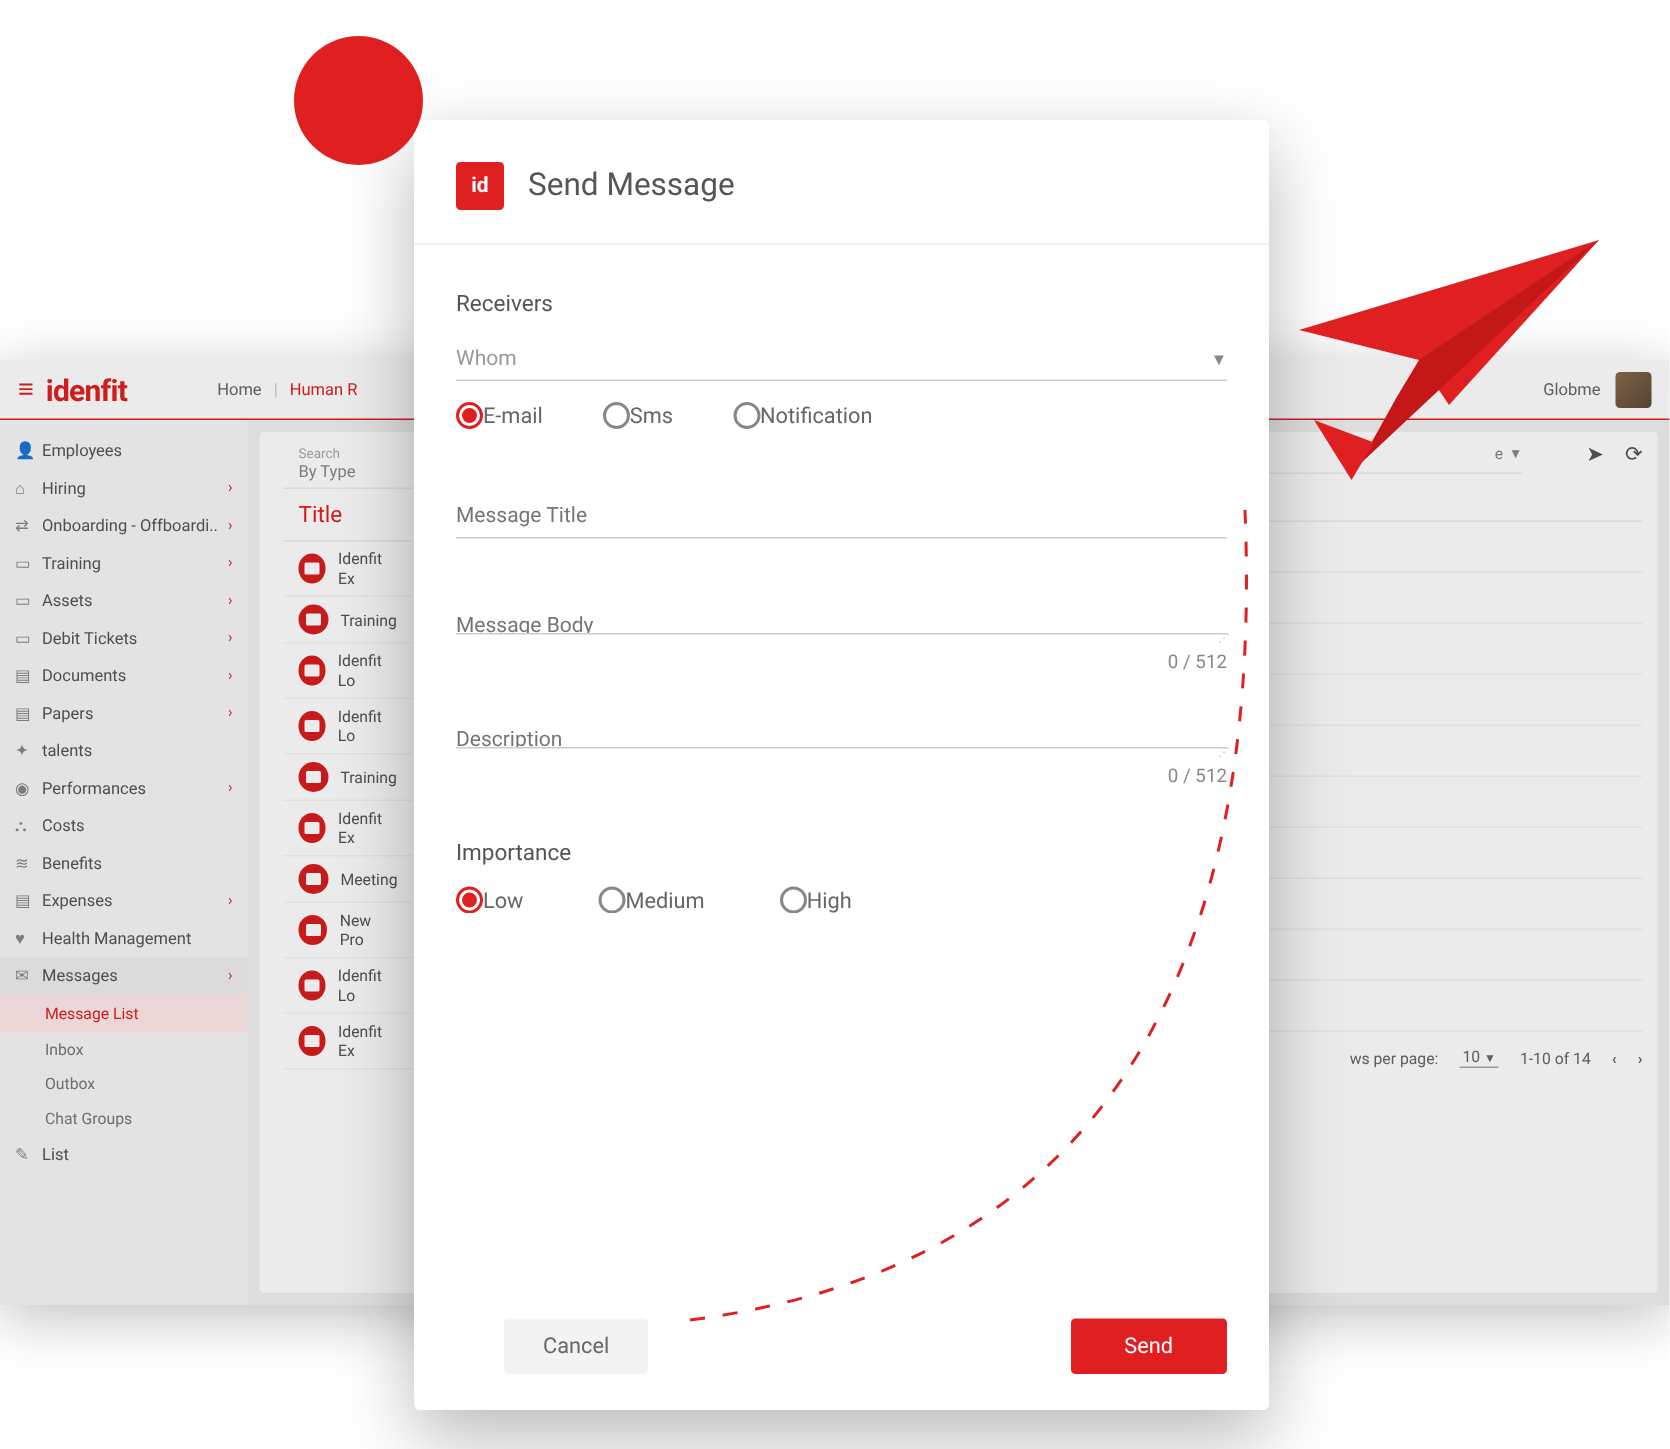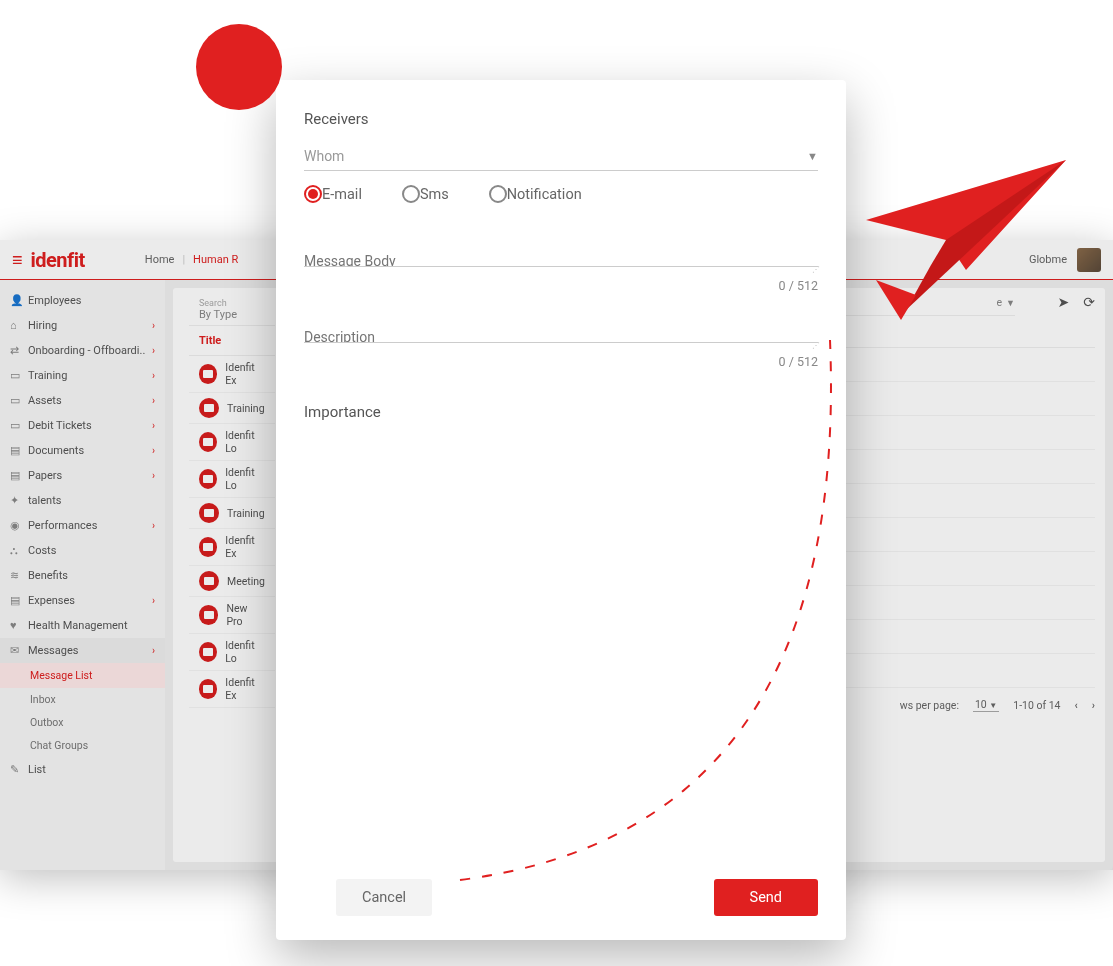--- a/index.html
+++ b/index.html
@@ -27,21 +27,21 @@
   .sidebar-item .lbl { display:flex; align-items:center; gap:6px;}
   .sidebar-item .ic { width:12px; color:#888; font-size:11px;}
   .sidebar-item .chev { color:#e02020; font-size:10px;}
   .sidebar-item.active { background:#ffeaea; color:#e02020;}
   .sidebar-sub { padding: 5px 10px 5px 30px; font-size:10.5px; color:#777; cursor:pointer;}
   .sidebar-item.parent-active { background:#eee;}
 
   .midcol { flex: 0 0 100px; background:#fff; margin: 8px 0 8px 8px; border-radius:3px; padding: 6px 16px; }
   .search-box { font-size:9px; color:#aaa; padding: 4px 10px; border-bottom:1px solid #eee;}
   .search-box .ph { font-size:11px; color:#888;}
-  .mid-header { font-size:11px; color:#e02020; padding: 8px 10px; font-weight:700; border-bottom:1px solid #eee;}
+  .mid-header { font-size:15px; color:#e02020; padding: 8px 10px; font-weight:400; border-bottom:1px solid #eee;}
   .mid-row { display:flex; align-items:center; gap:8px; padding: 5px 10px; font-size:10.5px; color:#555; border-bottom:1px solid #f5f5f5;}
   .mid-row .dot { width:20px; height:20px; border-radius:50%; background:#d81e1e; display:flex; align-items:center; justify-content:center; }
   .mid-row .dot::after { content:""; width:10px; height:8px; background:#fff; border-radius:1px;}
 
   .rightcol { flex:1; background:#fff; margin:8px; border-radius:3px; padding: 4px 10px 10px 10px; position:relative;}
   .right-tools { position:absolute; top:6px; right:10px; display:flex; gap:14px; color:#555; font-size:14px;}
   .right-select { font-size:10.5px; color:#888; padding: 4px 0 6px 0; border-bottom:1px solid #eee; display:flex; align-items:center; gap:4px; justify-content:flex-end; margin-right:80px;}
   .right-header { font-size:10.5px; color:#e02020; padding: 10px 0 8px 0; font-weight:500; border-bottom:1px solid #eee;}
   .right-row { font-size:10.5px; color:#555; padding: 10px 0; border-bottom:1px solid #f3f3f3;}
   .pager { display:flex; align-items:center; justify-content:flex-end; gap: 14px; font-size:10.5px; color:#666; padding: 10px 0 0 0;}
@@ -291,20 +291,24 @@
         <span>1-10 of 14</span>
         <span style="font-weight:700;">‹</span>
         <span style="font-weight:700;">›</span>
       </div>
     </div>
   </div>
   <div class="bg-overlay"></div>
 </div>
 
 <div class="modal">
+  <div class="modal-header">
+    <div class="logo-sq">id</div>
+    <div class="modal-title">Send Message</div>
+  </div>
   <div class="modal-body">
     <div class="section-label">Receivers</div>
     <div class="underline-field">
       <span>Whom</span>
       <span class="caret">▼</span>
     </div>
 
     <div class="radiogroup" id="msgtype-group">
         <div class="radio sel">
           <span class="ring"></span>
@@ -313,32 +317,49 @@
         <div class="radio">
           <span class="ring"></span>
           <span>Sms</span>
         </div>
         <div class="radio">
           <span class="ring"></span>
           <span>Notification</span>
         </div>
       </div>
 
+    <div class="text-input">
+      <input type="text" placeholder="Message Title" style="">
+    </div>
 
     <div class="text-input">
       <textarea placeholder="Message Body" style=""></textarea>
       <div class="resize-handle">⋰</div>
       <div class="counter">0 / 512</div>
     </div>
 
     <div class="text-input" style="margin-top:30px;">
       <textarea placeholder="Description" style=""></textarea>
       <div class="resize-handle">⋰</div>
       <div class="counter">0 / 512</div>
     </div>
 
     <div class="section-label" style="margin-top:34px;">Importance</div>
+    <div class="radiogroup" style="gap:50px;" id="importance-group">
+        <div class="radio sel">
+          <span class="ring"></span>
+          <span>Low</span>
+        </div>
+        <div class="radio">
+          <span class="ring"></span>
+          <span>Medium</span>
+        </div>
+        <div class="radio">
+          <span class="ring"></span>
+          <span>High</span>
+        </div>
+      </div>
   </div>
   <div class="modal-footer">
     <button class="btn btn-cancel">Cancel</button>
     <button class="btn btn-send">Send</button>
   </div>
 </div>
 
 </body></html>

